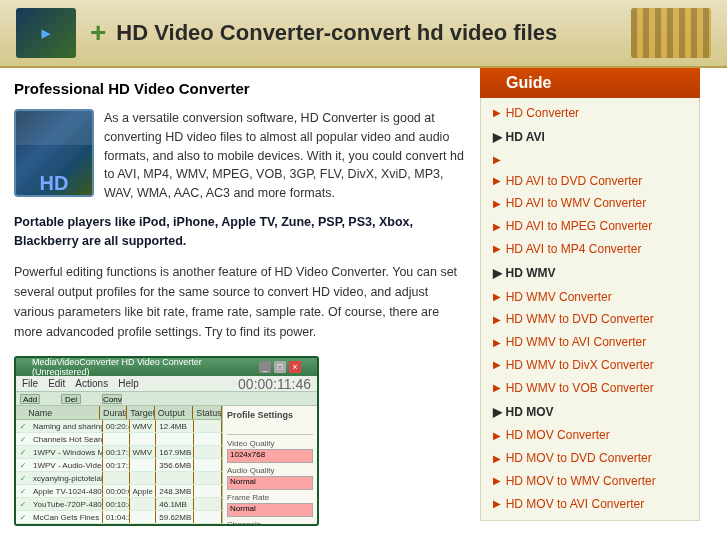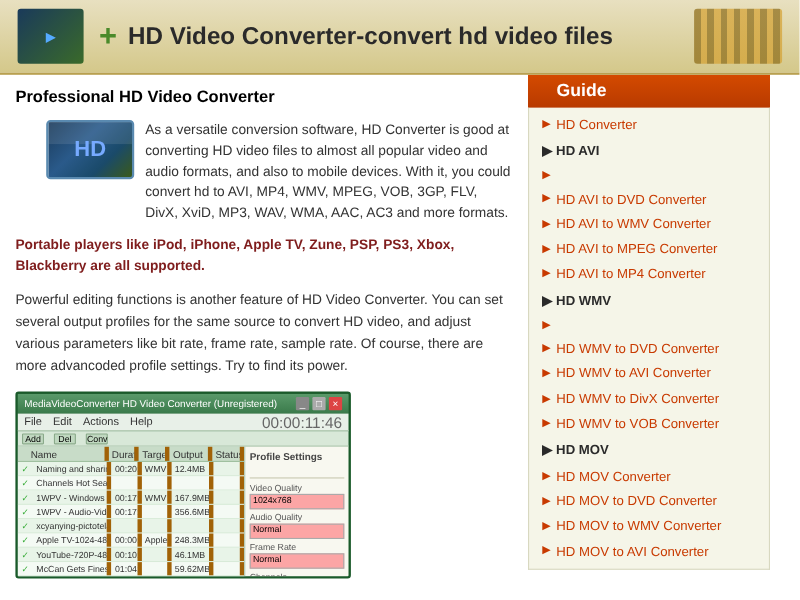--- a/index.html
+++ b/index.html
@@ -61,54 +61,53 @@
     }
 
     .intro-section {
       display: flex;
       gap: 10px;
       margin-bottom: 10px;
     }
 
     .hd-logo {
       width: 80px;
-      height: 54px;
+      height: 88px;
       flex-shrink: 0;
       background: linear-gradient(135deg, #1a3a5a 0%, #2a5a8a 40%, #1a4a6a 70%, #3a5a1a 100%);
       border-radius: 4px;
       display: flex;
-      align-items: center;
+      align-items: flex-end;
       justify-content: center;
       font-size: 22px;
       font-weight: bold;
       color: #7af;
       border: 2px solid #5a8ab0;
       position: relative;
       overflow: hidden;
-      margin-left: 28px;
     }
     .hd-logo::before {
       content: '';
       position: absolute;
       top: 0; left: 0; right: 0;
       height: 40%;
       background: rgba(255,255,255,0.1);
     }
 
     .intro-text {
       font-size: 12.5px;
       line-height: 1.5;
       color: #333;
     }
 
     .bold-text {
       font-weight: bold;
       font-size: 12.5px;
       line-height: 1.5;
-      color: #7f1d1d;
+      color: #0f172a;
       margin-bottom: 12px;
     }
 
     .feature-text {
       font-size: 12.5px;
       line-height: 1.6;
       color: #333;
       margin-bottom: 14px;
     }
 
@@ -120,21 +119,21 @@
       border: 2px solid #1a5a2a;
       border-radius: 3px;
       overflow: hidden;
       position: relative;
     }
     .ss-titlebar {
       background: linear-gradient(to bottom, #5a9a6a, #3a7a4a);
       height: 18px;
       display: flex;
       align-items: center;
-      padding: 0 6px;
+      padding: 0 16px;
       font-size: 10px;
       color: #fff;
       gap: 16px;
     }
     .ss-controls {
       margin-left: auto;
       display: flex;
       gap: 3px;
     }
     .ss-btn {
@@ -162,21 +161,21 @@
       color: #333;
       border-bottom: 1px solid #b0c8b0;
     }
     .ss-toolbar {
       background: #d8e8d8;
       height: 14px;
       border-bottom: 1px solid #b0c8b0;
       display: flex;
       align-items: center;
       padding: 0 4px;
-      gap: 9px;
+      gap: 21px;
     }
     .ss-toolbar-btn {
       width: 20px;
       height: 10px;
       background: #c0d8c0;
       border: 1px solid #8aaa8a;
       border-radius: 1px;
       font-size: 8px;
       text-align: center;
       line-height: 10px;
@@ -194,21 +193,21 @@
       background: #c8dcc8;
       height: 14px;
       display: flex;
       align-items: center;
       border-bottom: 1px solid #a0c0a0;
       font-size: 9px;
       color: #333;
     }
     .ss-col {
       padding: 0 3px;
-      border-right: 4px solid #a16207;
+      border-right: 1px solid #a16207;
       height: 100%;
       display: flex;
       align-items: center;
       white-space: nowrap;
       overflow: hidden;
     }
     .ss-col-name { width: 110px; }
     .ss-col-dur { width: 38px; }
     .ss-col-target { width: 38px; }
     .ss-col-output { width: 55px; }
@@ -469,20 +468,21 @@
       </div>
       <div class="sidebar-item">
         <span class="sidebar-arrow">▶</span>
         <span>HD AVI to MP4 Converter</span>
       </div>
       <div class="sidebar-item sidebar-item-bold">
         <span>▶ HD WMV</span>
       </div>
       <div class="sidebar-item">
         <span class="sidebar-arrow">▶</span>
+        <span>HD WMV Converter</span>
       </div>
       <div class="sidebar-item">
         <span class="sidebar-arrow">▶</span>
         <span>HD WMV to DVD Converter</span>
       </div>
       <div class="sidebar-item">
         <span class="sidebar-arrow">▶</span>
         <span>HD WMV to AVI Converter</span>
       </div>
       <div class="sidebar-item">

